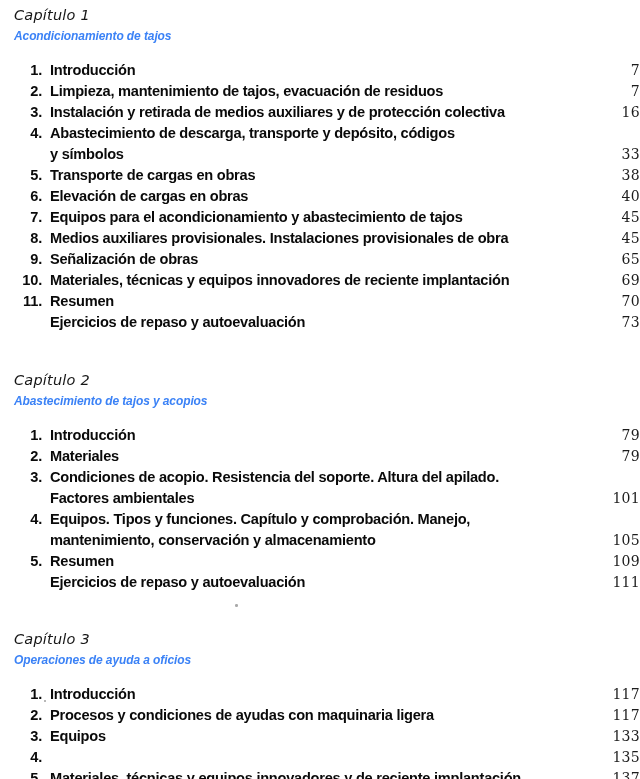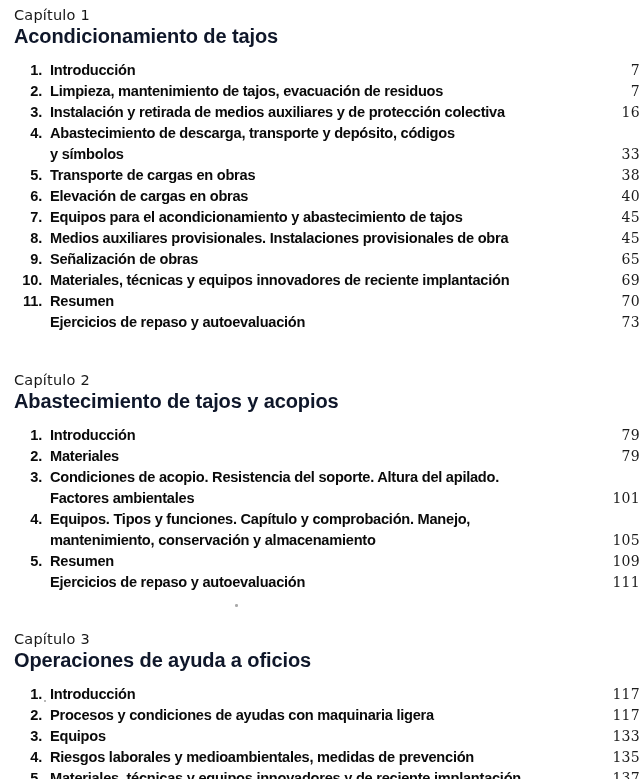--- a/index.html
+++ b/index.html
@@ -22,37 +22,38 @@
     box-sizing: border-box;
     padding: 0;
   }
 
   
   .chapter {
     position: relative;
   }
   .chapter-head {
     padding-left: 14px;
+    font-style: italic;
   }
   .chapter-label {
     font-family: "DejaVu Sans", sans-serif;
     font-size: 14.5px;
     font-weight: 400;
     letter-spacing: 0.2px;
     line-height: 19px;
     color: #171717;
     white-space: nowrap;
   }
   .chapter-title {
     font-family: "Liberation Sans", sans-serif;
-    font-size: 20px;
+    font-size: 12px;
     font-weight: bold;
     line-height: 22px;
     letter-spacing: -0.1px;
-    color: #0f172a;
+    color: #3b82f6;
     white-space: nowrap;
   }
 
   
   .entries {
     margin-top: 13px;
     padding-left: 0;
   }
   .entry {
     position: relative;
@@ -268,21 +269,21 @@
           </div>
           <div class="entry">
             <div class="entry-num">3.</div>
             <div class="entry-body">
               <div class="entry-line"><span>Equipos</span><span class="pagenum">133</span></div>
             </div>
           </div>
           <div class="entry">
             <div class="entry-num">4.</div>
             <div class="entry-body">
-              <div class="entry-line"><span>Riesgos laborales y medioambientales, medidas de prevención</span><span class="pagenum">135</span></div>
+              <div class="entry-line"><span class="pagenum">135</span></div>
             </div>
           </div>
           <div class="entry">
             <div class="entry-num">5.</div>
             <div class="entry-body">
               <div class="entry-line"><span>Materiales, técnicas y equipos innovadores y de reciente implantación</span><span class="pagenum">137</span></div>
             </div>
           </div>
         </div>
       </div>

